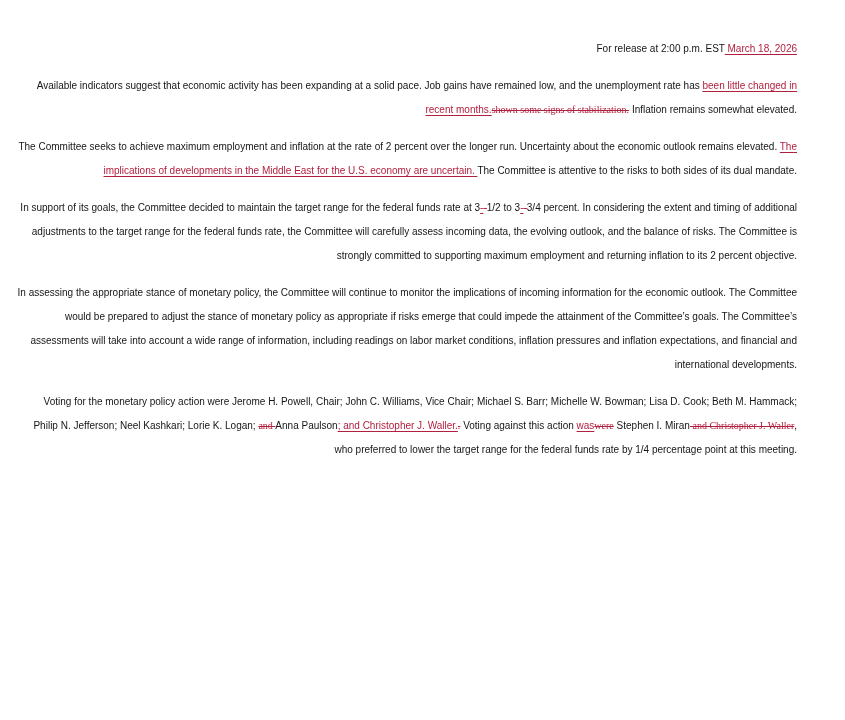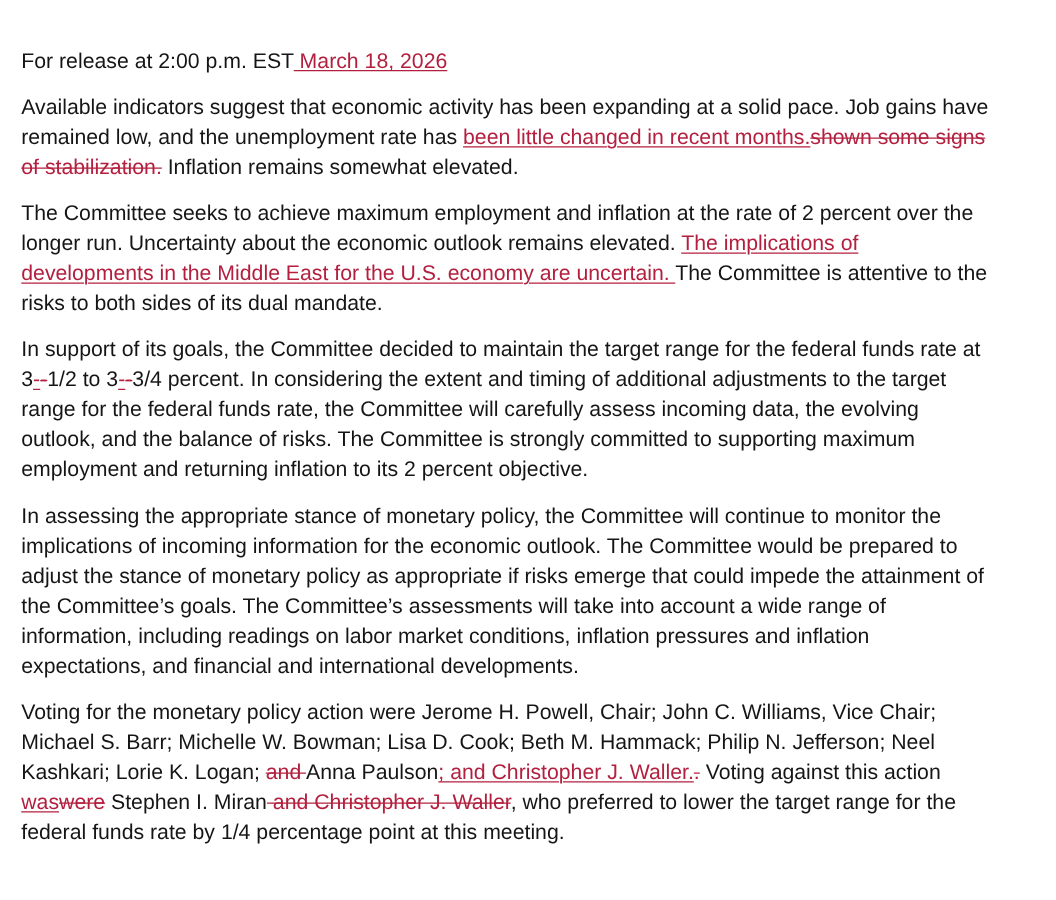--- a/index.html
+++ b/index.html
@@ -6,35 +6,37 @@
   html, body { margin: 0; padding: 0; background: #ffffff; }
   body {
     width: 845px; height: 720px; overflow: hidden;
     font-family: "Liberation Sans", sans-serif;
   }
   .page {
     box-sizing: border-box;
     width: 845px; height: 720px;
     padding: 37px 48px 0 17px;
     color: var(--ink);
-    font-size: 17px;
+    font-size: 10px;
     line-height: 24px;
+    text-align: right;
   }
   .para { margin: 0 0 13px 0; max-width: 782px; }
   .run-normal { color: var(--ink); }
   .run-ins {
     color: var(--track);
     text-decoration: underline;
     text-decoration-thickness: 1px;
     text-underline-offset: 2px;
   }
   .run-del {
     color: var(--track);
     text-decoration: line-through;
     text-decoration-thickness: 1px;
+    font-family: Liberation Serif, serif;
   }
 </style>
 </head>
 <body>
 
 <div class="page">
   <p class="para"><span class="run-normal">For release at 2:00 p.m. EST</span><span class="run-ins"> March 18, 2026</span></p>
   <div id="doc-body">
       <p class="para"><span class="run-normal">Available indicators suggest that economic activity has been expanding at a solid pace. Job gains have remained low, and the unemployment rate has </span><span class="run-ins">been little changed in recent months.</span><span class="run-del">shown some signs of stabilization.</span><span class="run-normal"> Inflation remains somewhat elevated.</span></p>
       <p class="para"><span class="run-normal">The Committee seeks to achieve maximum employment and inflation at the rate of 2 percent over the longer run. Uncertainty about the economic outlook remains elevated. </span><span class="run-ins">The implications of developments in the Middle East for the U.S. economy are uncertain. </span><span class="run-normal">The Committee is attentive to the risks to both sides of its dual mandate.</span></p>

